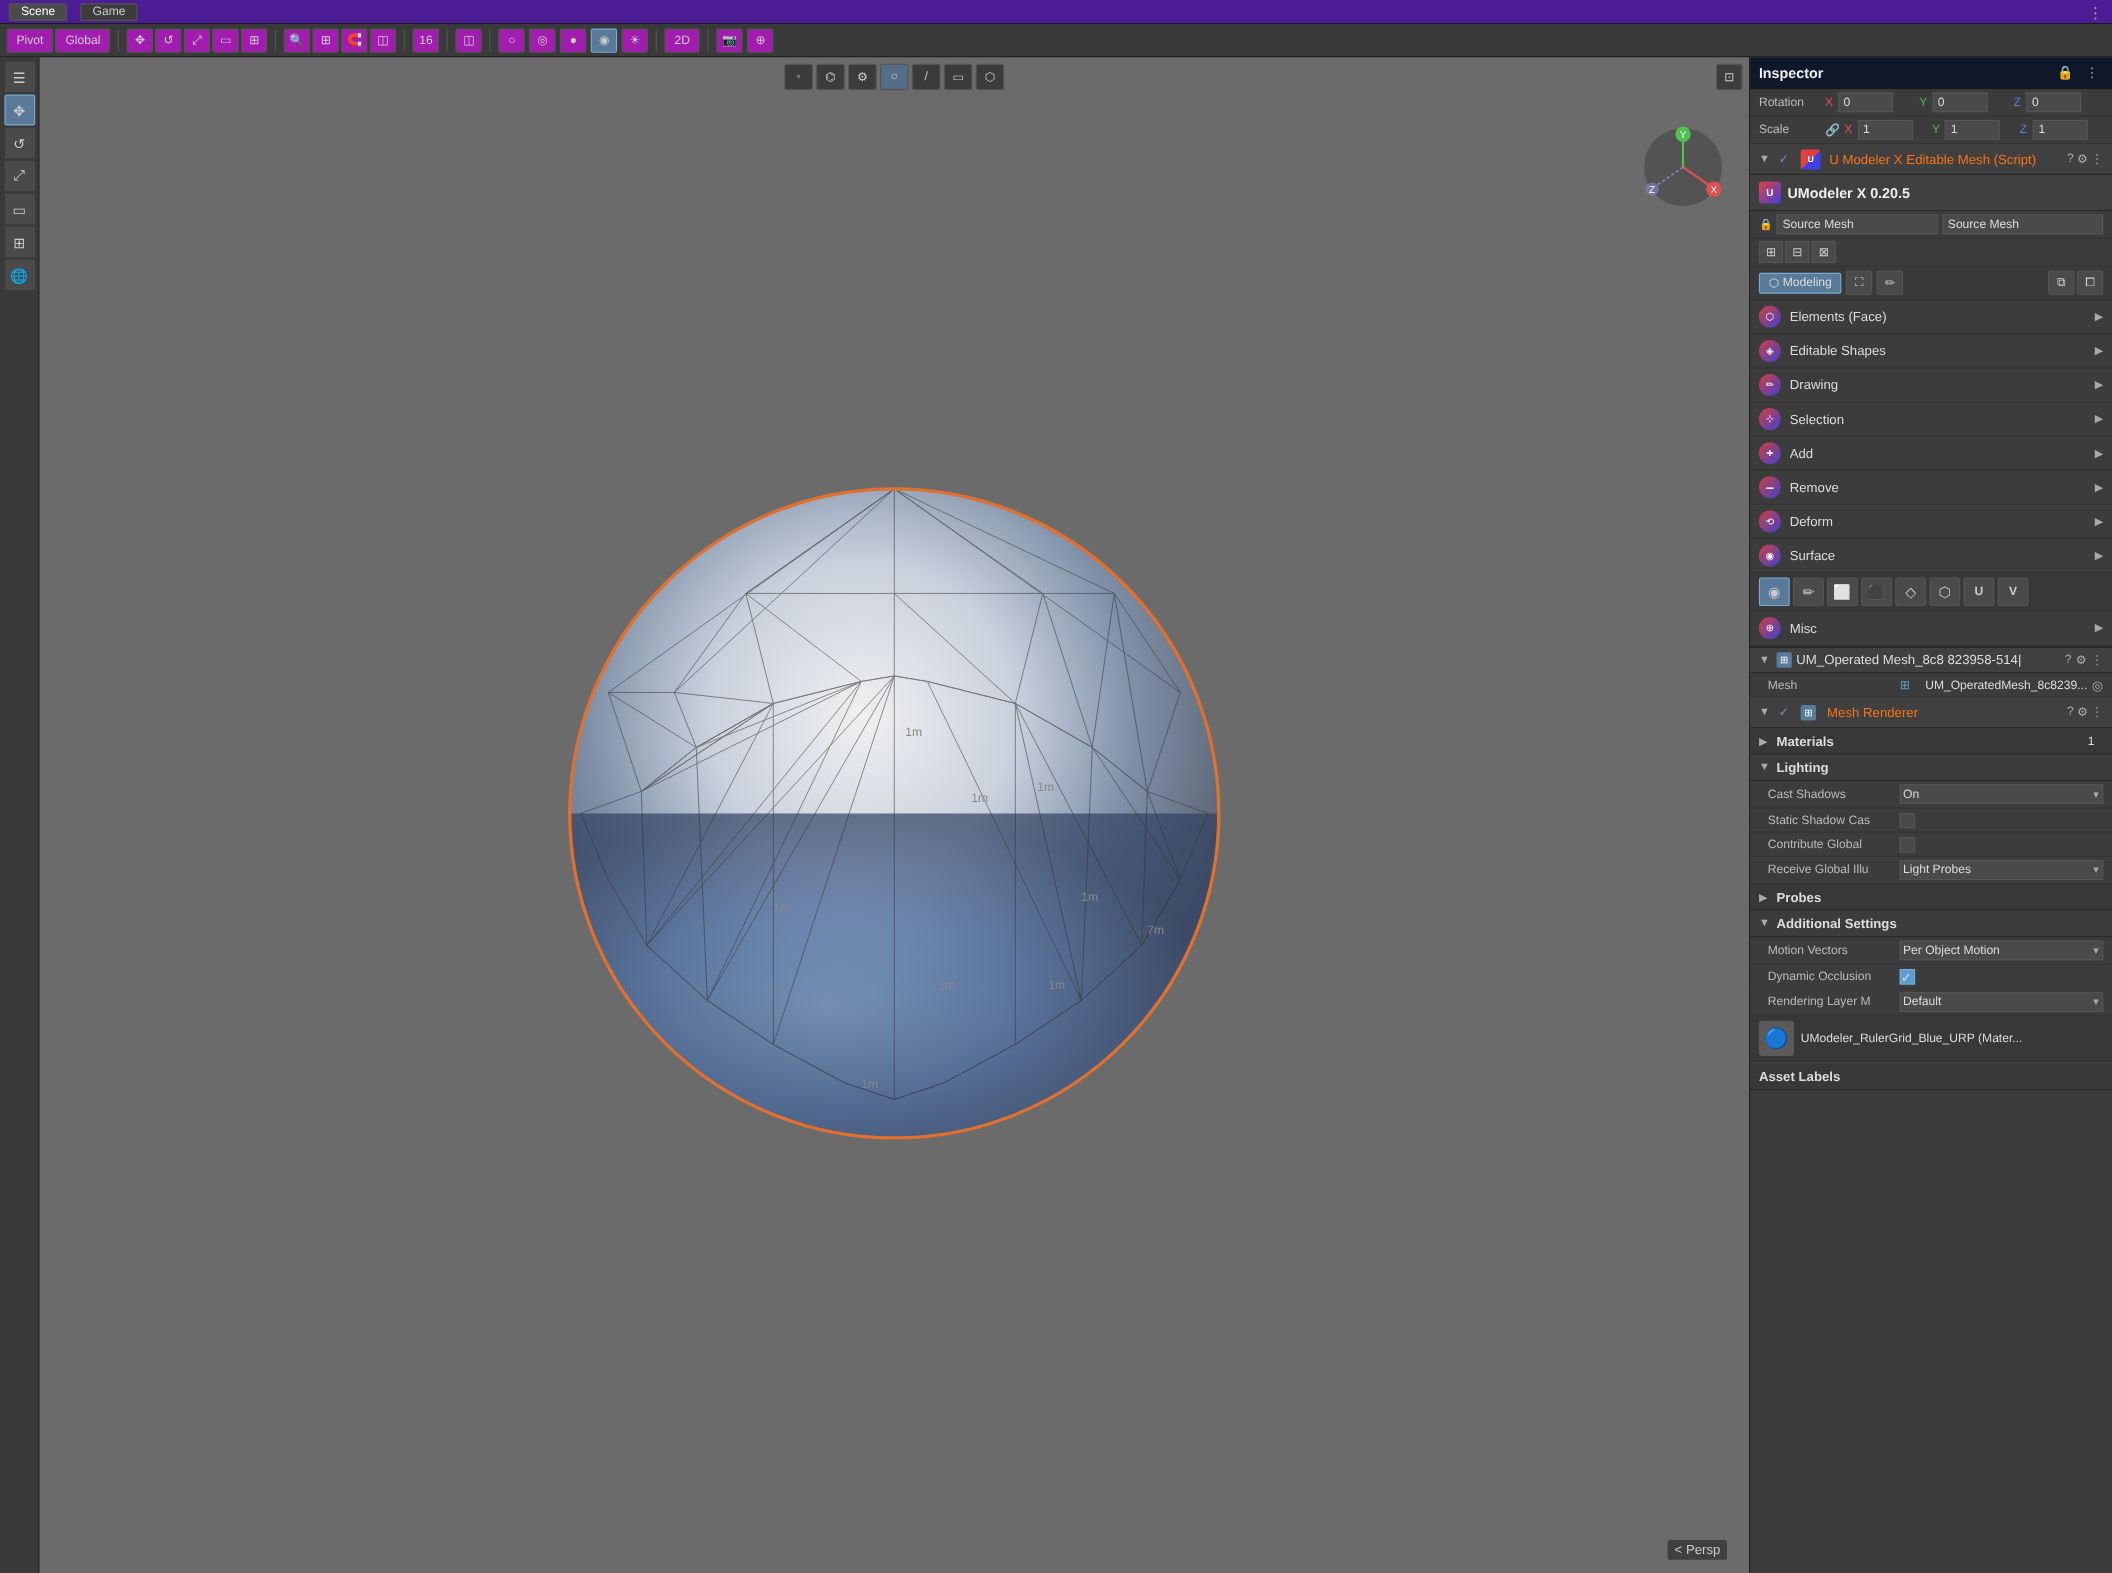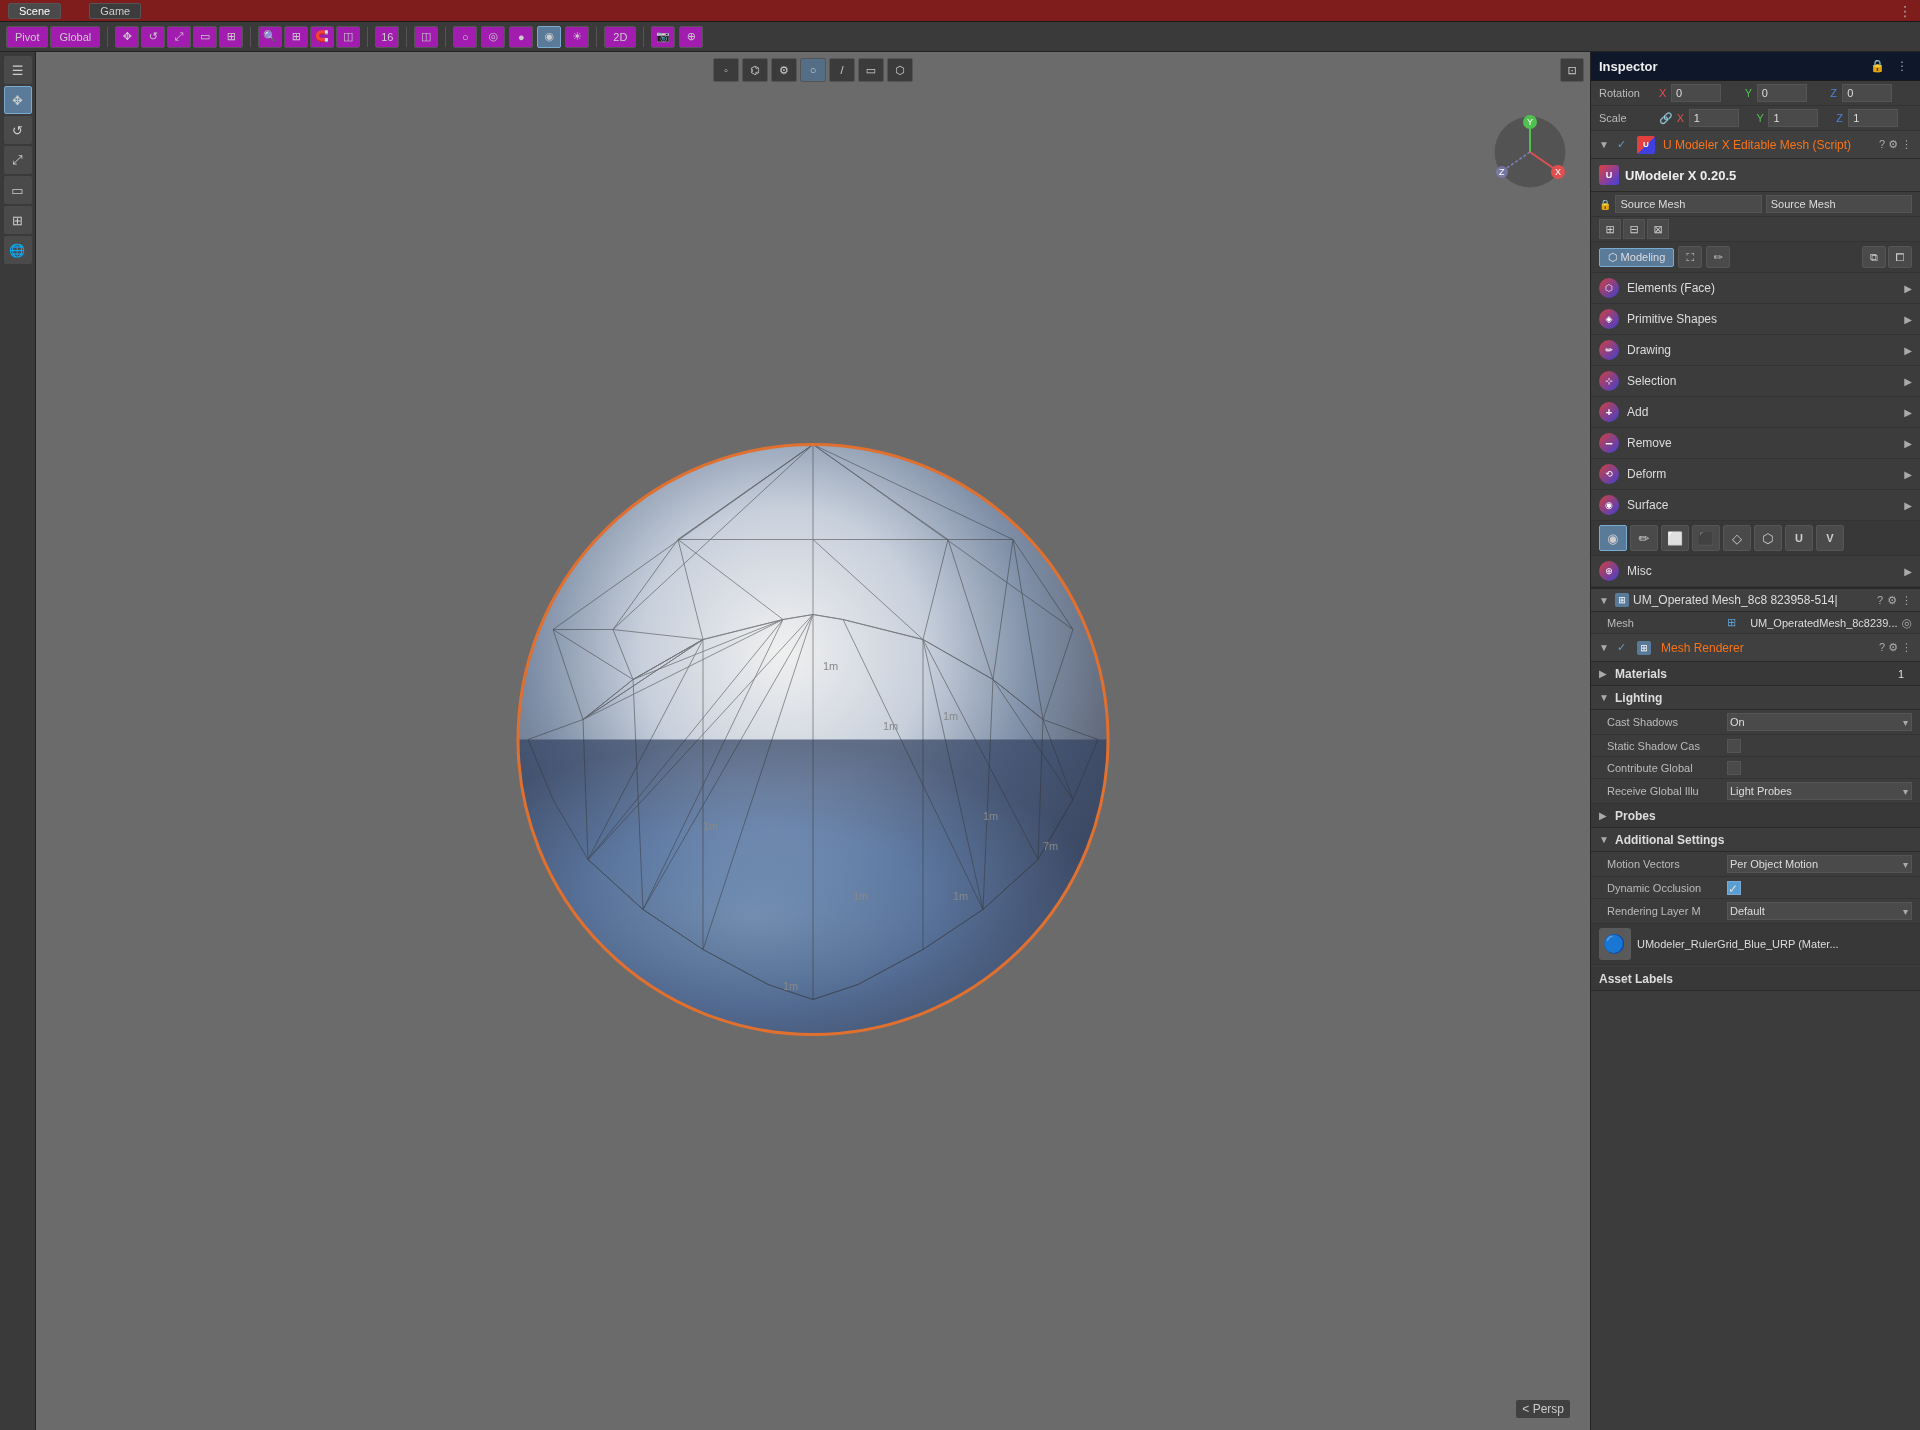--- a/index.html
+++ b/index.html
@@ -1,19 +1,19 @@
 <!DOCTYPE html>
 <html><head>
   <meta charset="utf-8">
   <style>
     * { margin: 0; padding: 0; box-sizing: border-box; }
     body { width: 1920px; height: 1430px; background: #3c3c3c; font-family: 'Segoe UI', Arial, sans-serif; font-size: 12px; color: #ddd; overflow: hidden; display: flex; flex-direction: column; }
 
     
-    .top-bar { height: 22px; background: #7f1d1d; display: flex; align-items: center; padding: 0 8px; gap: 28px; border-bottom: 1px solid #1a1a1a; }
+    .top-bar { height: 22px; background: #4c1d95; display: flex; align-items: center; padding: 0 8px; gap: 12px; border-bottom: 1px solid #1a1a1a; }
     .tab-btn { background: #3c3c3c; border: 1px solid #555; color: #ccc; padding: 1px 10px; font-size: 11px; border-radius: 2px; cursor: pointer; }
     .tab-btn.active { background: #4a4a4a; color: #fff; }
 
     
     .toolbar { height: 30px; background: #3a3a3a; display: flex; align-items: center; padding: 0 6px; gap: 4px; border-bottom: 1px solid #222; }
     .toolbar-btn { background: #a21caf; border: 1px solid #555; color: #ccc; width: 24px; height: 22px; display: flex; align-items: center; justify-content: center; cursor: pointer; font-size: 11px; border-radius: 2px; }
     .toolbar-btn.wide { width: auto; padding: 0 8px; }
     .toolbar-separator { width: 1px; height: 20px; background: #555; margin: 0 3px; }
     .toolbar-group { display: flex; align-items: center; gap: 2px; }
 
@@ -450,21 +450,21 @@
         <span style="color:white; font-size:9px;">⬡</span>
       </div>
       <span class="section-item-label">Elements (Face)</span>
       <span class="section-arrow">▶</span>
     </div>
 
     <div class="section-item">
       <div class="section-item-icon" style="background: linear-gradient(135deg,#d04040,#4040d0);">
         <span style="color:white; font-size:9px;">◈</span>
       </div>
-      <span class="section-item-label">Primitive Shapes</span>
+      <span class="section-item-label">Editable Shapes</span>
       <span class="section-arrow">▶</span>
     </div>
 
     <div class="section-item">
       <div class="section-item-icon" style="background: linear-gradient(135deg,#d04040,#4040d0);">
         <span style="color:white; font-size:9px;">✏</span>
       </div>
       <span class="section-item-label">Drawing</span>
       <span class="section-arrow">▶</span>
     </div>

